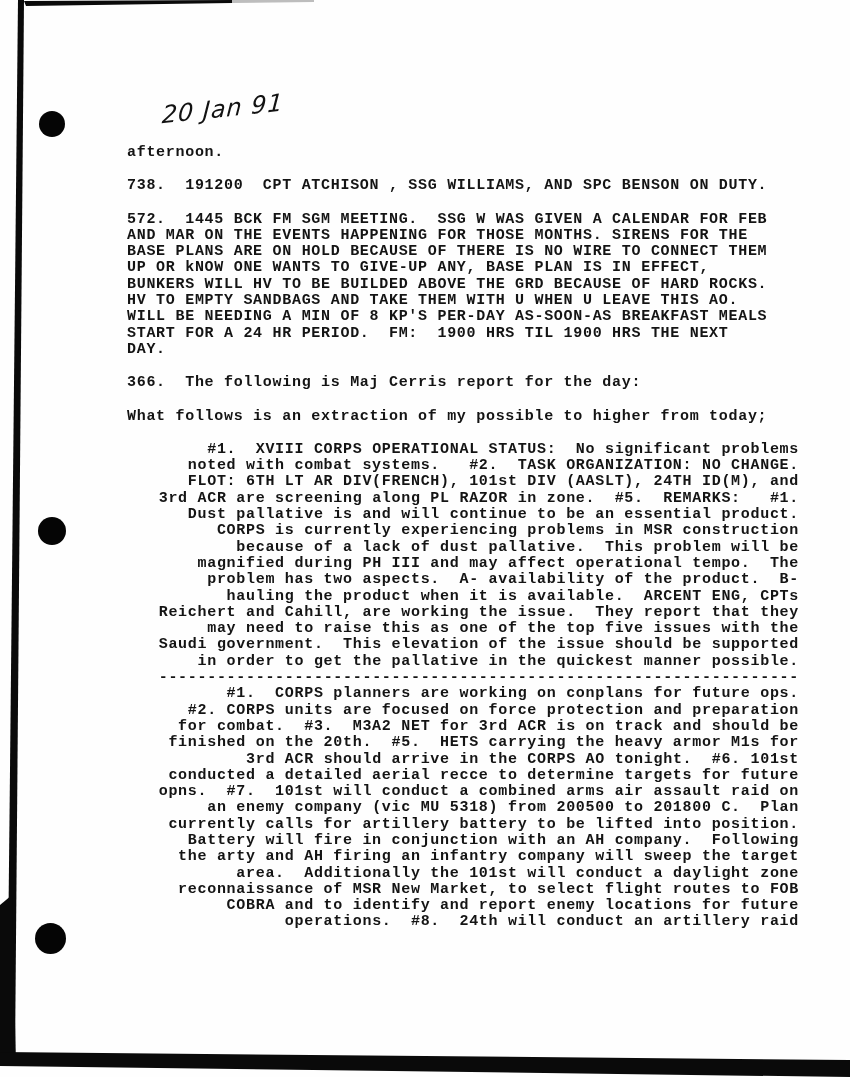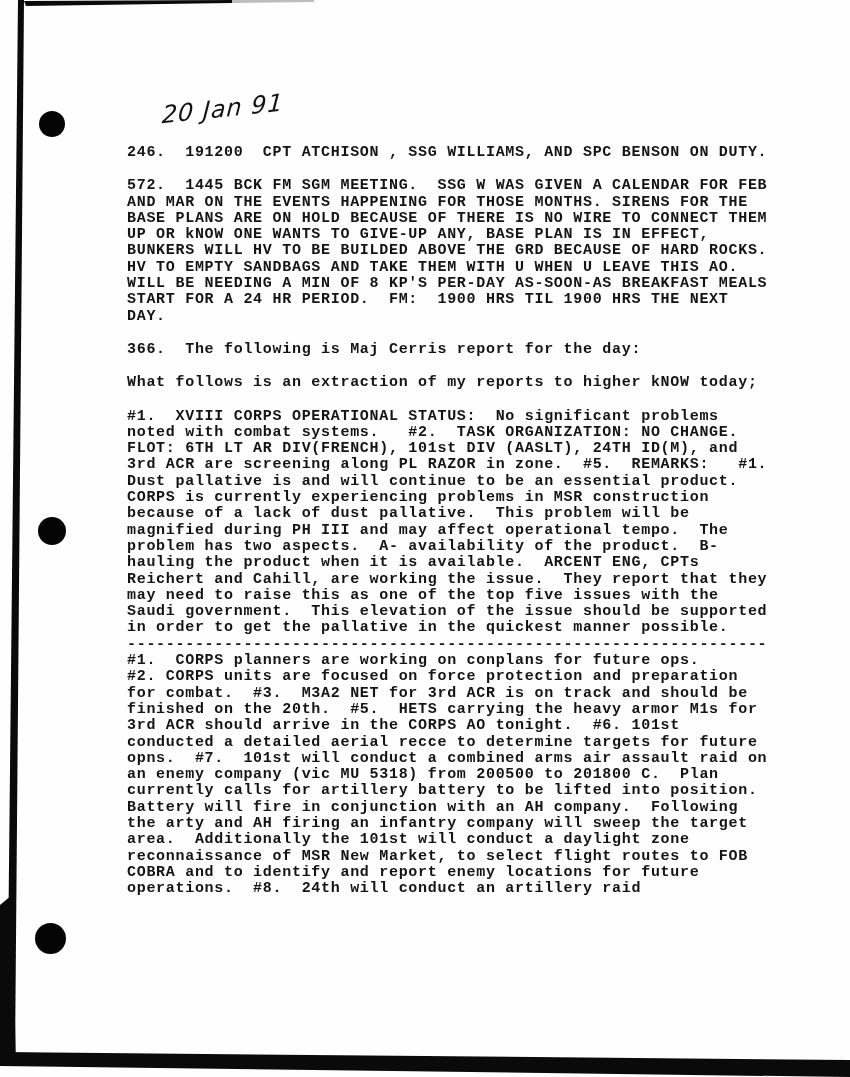--- a/index.html
+++ b/index.html
@@ -55,20 +55,21 @@
     letter-spacing: 0.7px;
     color: #141414;
   }
   .para {
     margin: 0 0 17px 0;
     white-space: pre-wrap;
   }
   .report-block p {
     margin: 0;
     white-space: pre-wrap;
+    text-align: right;
   }
 </style>
 </head>
 <body>
 
 <div class="page">
 
   <svg class="scan-border" viewBox="0 0 850 1077" xmlns="http://www.w3.org/2000/svg" aria-hidden="true">
 
     <polygon points="24,1 232,0 232,3 26,6" fill="#0a0a0a"></polygon>
@@ -81,36 +82,37 @@
     <polygon points="0,1052 850,1060 850,1077 0,1066" fill="#0a0a0a"></polygon>
   </svg>
 
   <div class="hole hole-1"></div>
   <div class="hole hole-2"></div>
   <div class="hole hole-3"></div>
 
   <div class="handwritten">20 Jan 91</div>
 
   <div class="doc-body">
+    <p class="para">afternoon.</p>
 
-    <p class="para">246.  191200  CPT ATCHISON , SSG WILLIAMS, AND SPC BENSON ON DUTY.</p>
+    <p class="para">738.  191200  CPT ATCHISON , SSG WILLIAMS, AND SPC BENSON ON DUTY.</p>
 
     <p class="para">572.  1445 BCK FM SGM MEETING.  SSG W WAS GIVEN A CALENDAR FOR FEB
 AND MAR ON THE EVENTS HAPPENING FOR THOSE MONTHS. SIRENS FOR THE
 BASE PLANS ARE ON HOLD BECAUSE OF THERE IS NO WIRE TO CONNECT THEM
 UP OR kNOW ONE WANTS TO GIVE-UP ANY, BASE PLAN IS IN EFFECT,
 BUNKERS WILL HV TO BE BUILDED ABOVE THE GRD BECAUSE OF HARD ROCKS.
 HV TO EMPTY SANDBAGS AND TAKE THEM WITH U WHEN U LEAVE THIS AO.
 WILL BE NEEDING A MIN OF 8 KP'S PER-DAY AS-SOON-AS BREAKFAST MEALS
 START FOR A 24 HR PERIOD.  FM:  1900 HRS TIL 1900 HRS THE NEXT
 DAY.</p>
 
     <p class="para">366.  The following is Maj Cerris report for the day:</p>
 
-    <p class="para">What follows is an extraction of my reports to higher kNOW today;</p>
+    <p class="para">What follows is an extraction of my possible to higher from today;</p>
 
     <div class="report-block">
       <p>#1.  XVIII CORPS OPERATIONAL STATUS:  No significant problems
 noted with combat systems.   #2.  TASK ORGANIZATION: NO CHANGE.
 FLOT: 6TH LT AR DIV(FRENCH), 101st DIV (AASLT), 24TH ID(M), and
 3rd ACR are screening along PL RAZOR in zone.  #5.  REMARKS:   #1.
 Dust pallative is and will continue to be an essential product.
 CORPS is currently experiencing problems in MSR construction
 because of a lack of dust pallative.  This problem will be
 magnified during PH III and may affect operational tempo.  The

